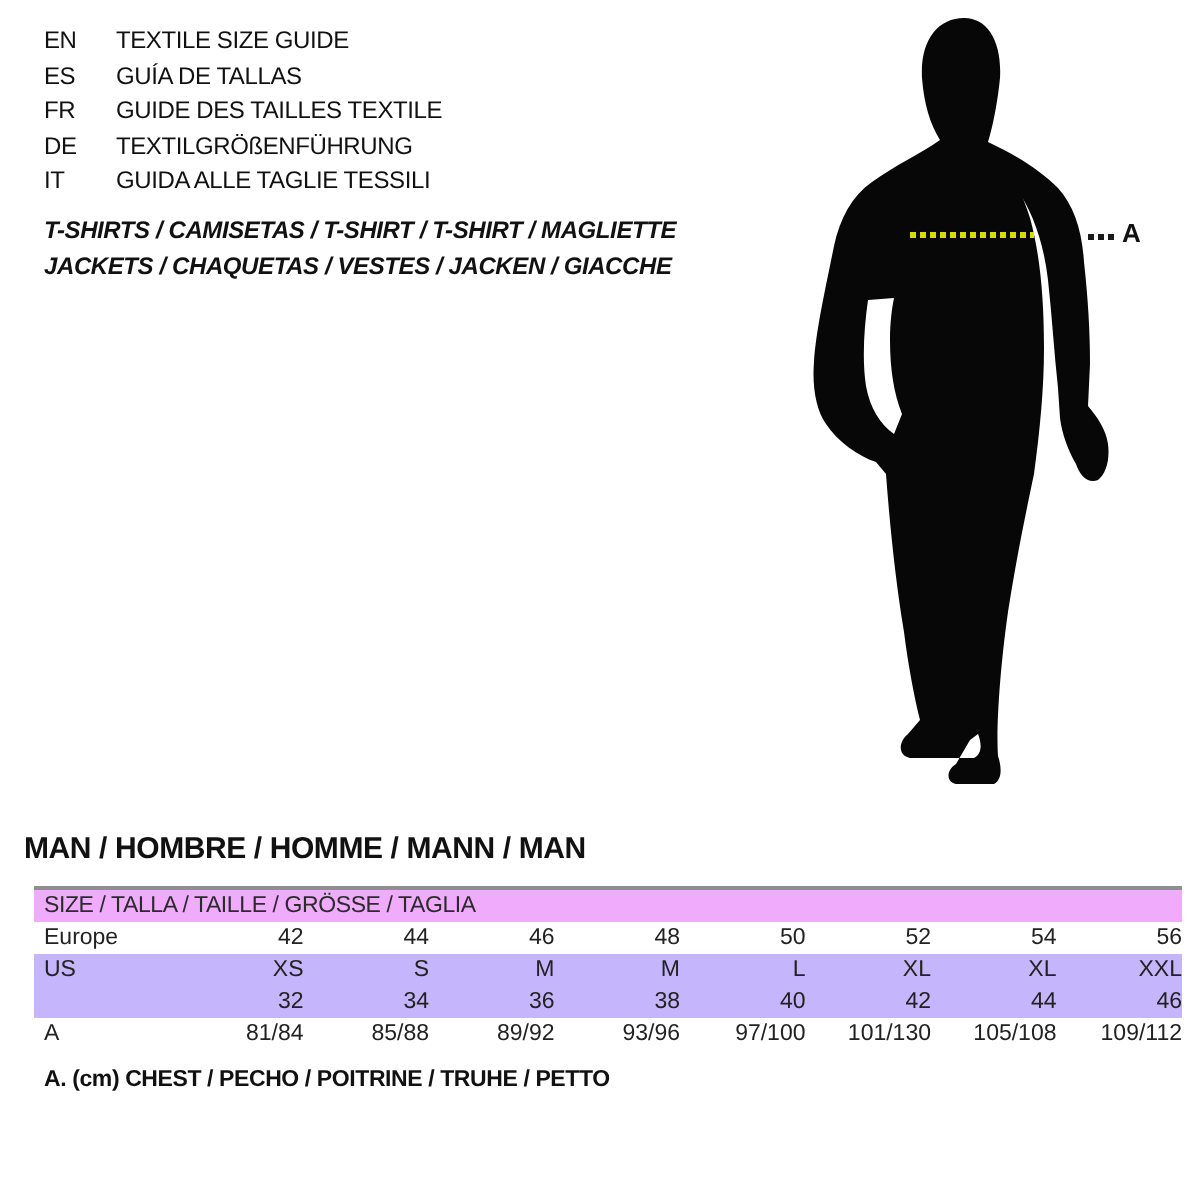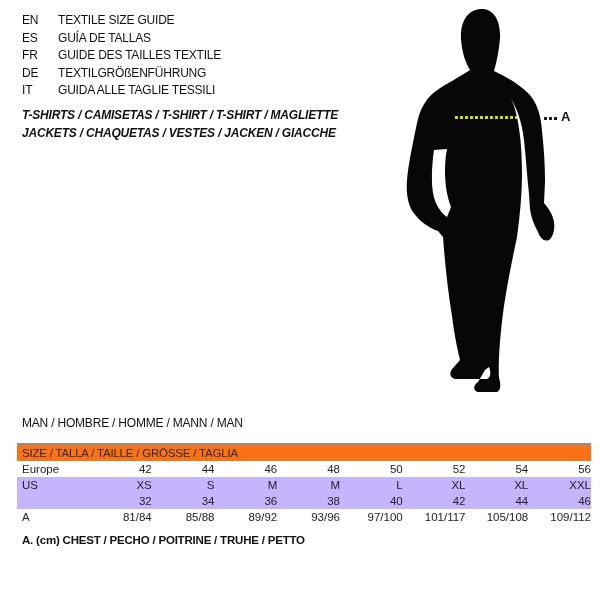--- a/index.html
+++ b/index.html
@@ -49,32 +49,32 @@
     width: 15px; height: 2.5px;
     background: repeating-linear-gradient(90deg, #1a1a1a 0 3px, transparent 3px 5px);
   }
   .measure-label {
     position: absolute; left: 561px; top: 109px;
     font-size: 13px; font-weight: 600;
   }
 
   
   .section-title {
-    position: absolute; left: 22px; top: 416px;
-    font-size: 12px; font-weight: normal; letter-spacing: -0.2px;
+    position: absolute; left: 12px; top: 416px;
+    font-size: 15px; font-weight: bold; letter-spacing: -0.2px;
   }
 
   
   .size-table {
     position: absolute; left: 17px; top: 443px;
     width: 574px;
   }
   .size-table-header {
     height: 18px; line-height: 16px;
-    background: #f97316;
+    background: #f0abfc;
     border-top: 2px solid #8f8f8f;
     padding-left: 5px;
     font-size: 11.5px; color: #2b2b2b; letter-spacing: -0.2px;
   }
   .size-row {
     display: grid;
     grid-template-columns: 72px repeat(8, 1fr);
     height: 16px; line-height: 16px;
     font-size: 11.5px; color: #222; gap: 16px;
   }
@@ -222,19 +222,19 @@
     <span class="cell">46</span>
   </div>
 
   <div class="size-row">
     <span class="row-label">A</span>
     <span class="cell">81/84</span>
     <span class="cell">85/88</span>
     <span class="cell">89/92</span>
     <span class="cell">93/96</span>
     <span class="cell">97/100</span>
-    <span class="cell">101/117</span>
+    <span class="cell">101/130</span>
     <span class="cell">105/108</span>
     <span class="cell">109/112</span>
   </div>
 </div>
 
 <div class="footnote">A. (cm) CHEST / PECHO / POITRINE / TRUHE / PETTO</div>
 
 </body></html>

